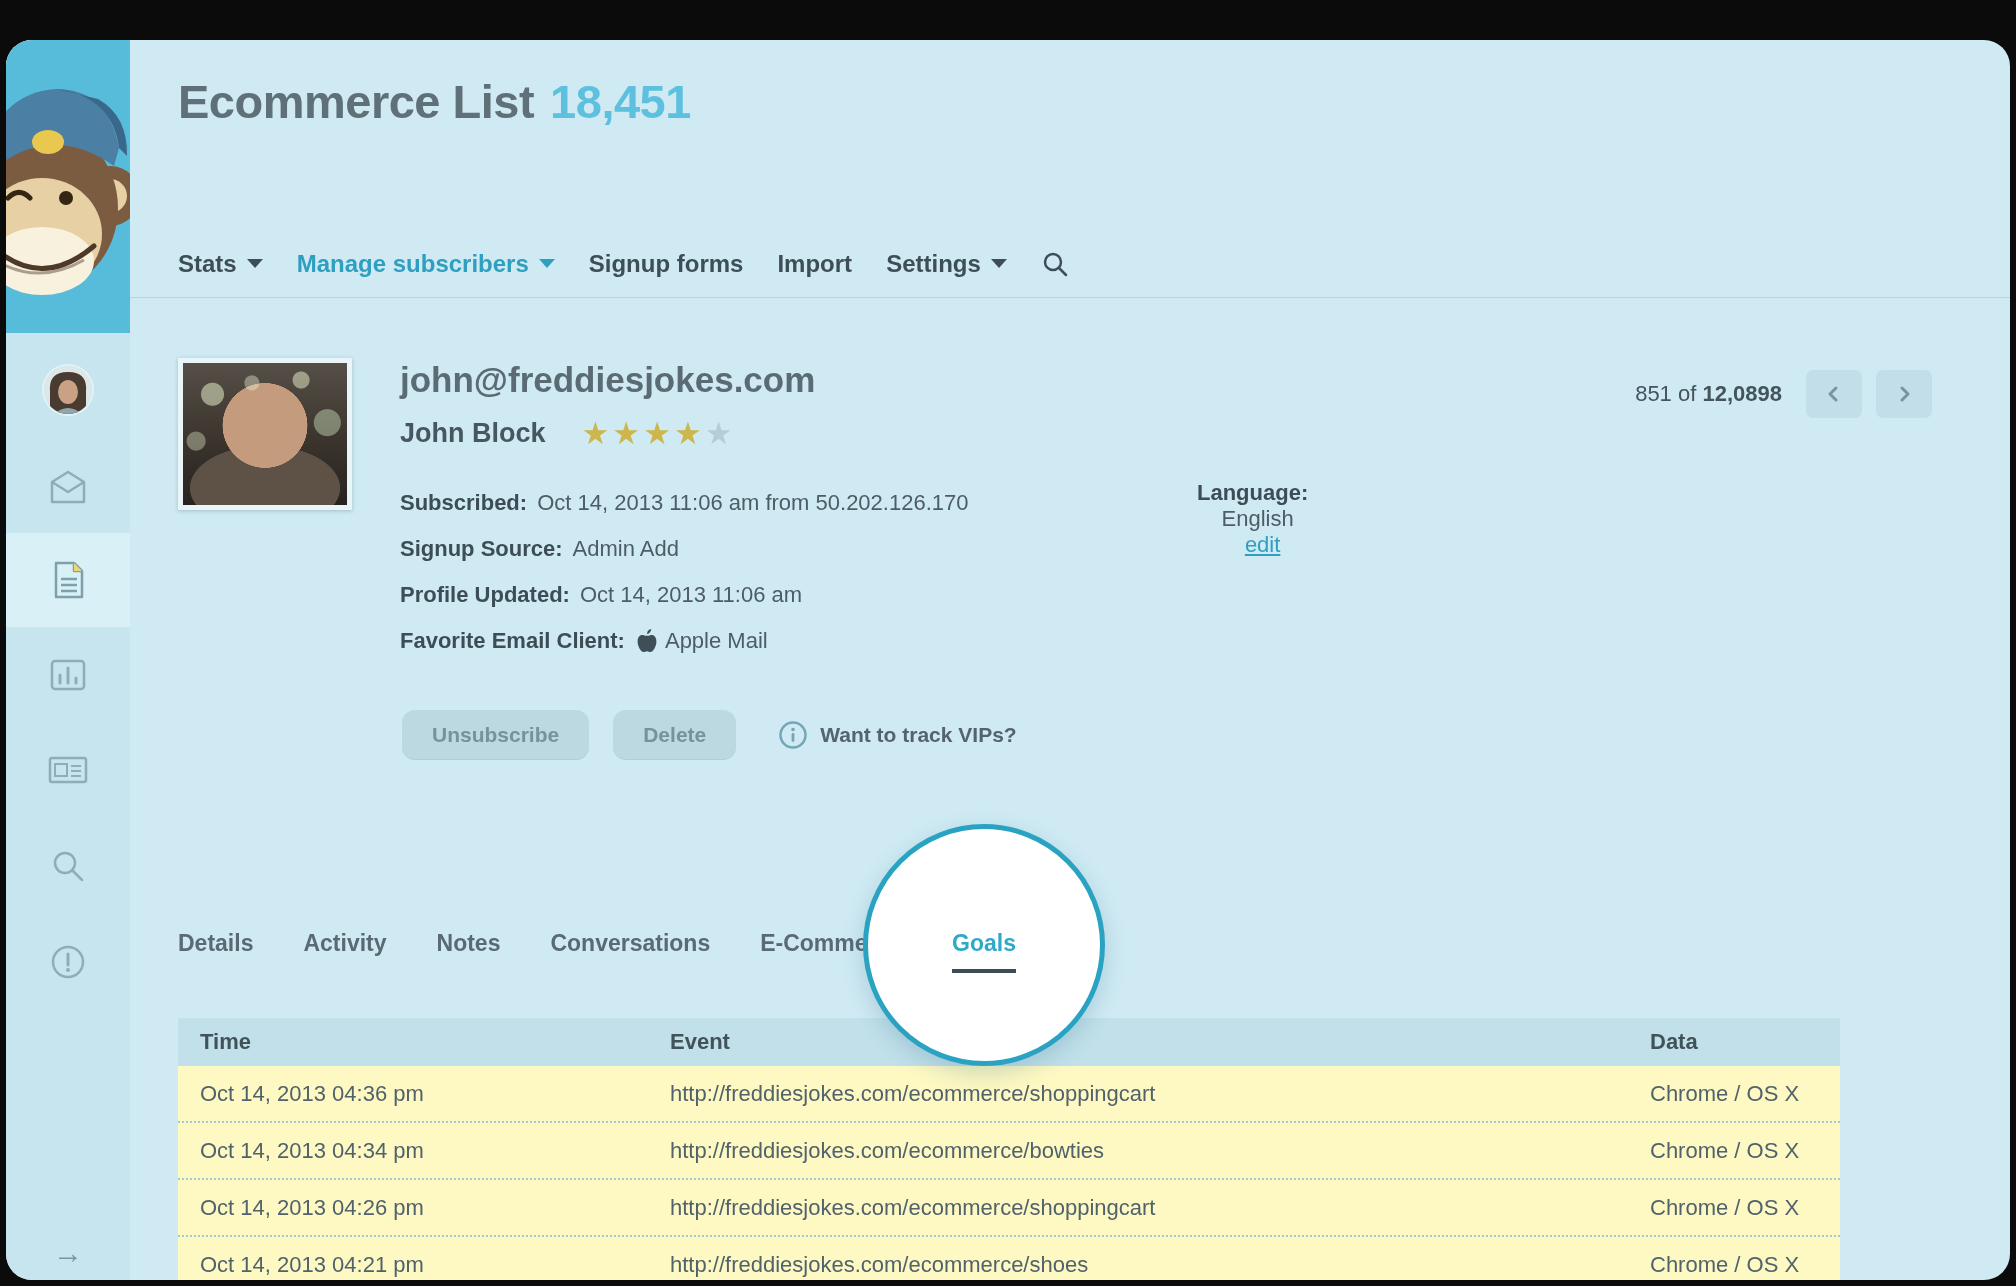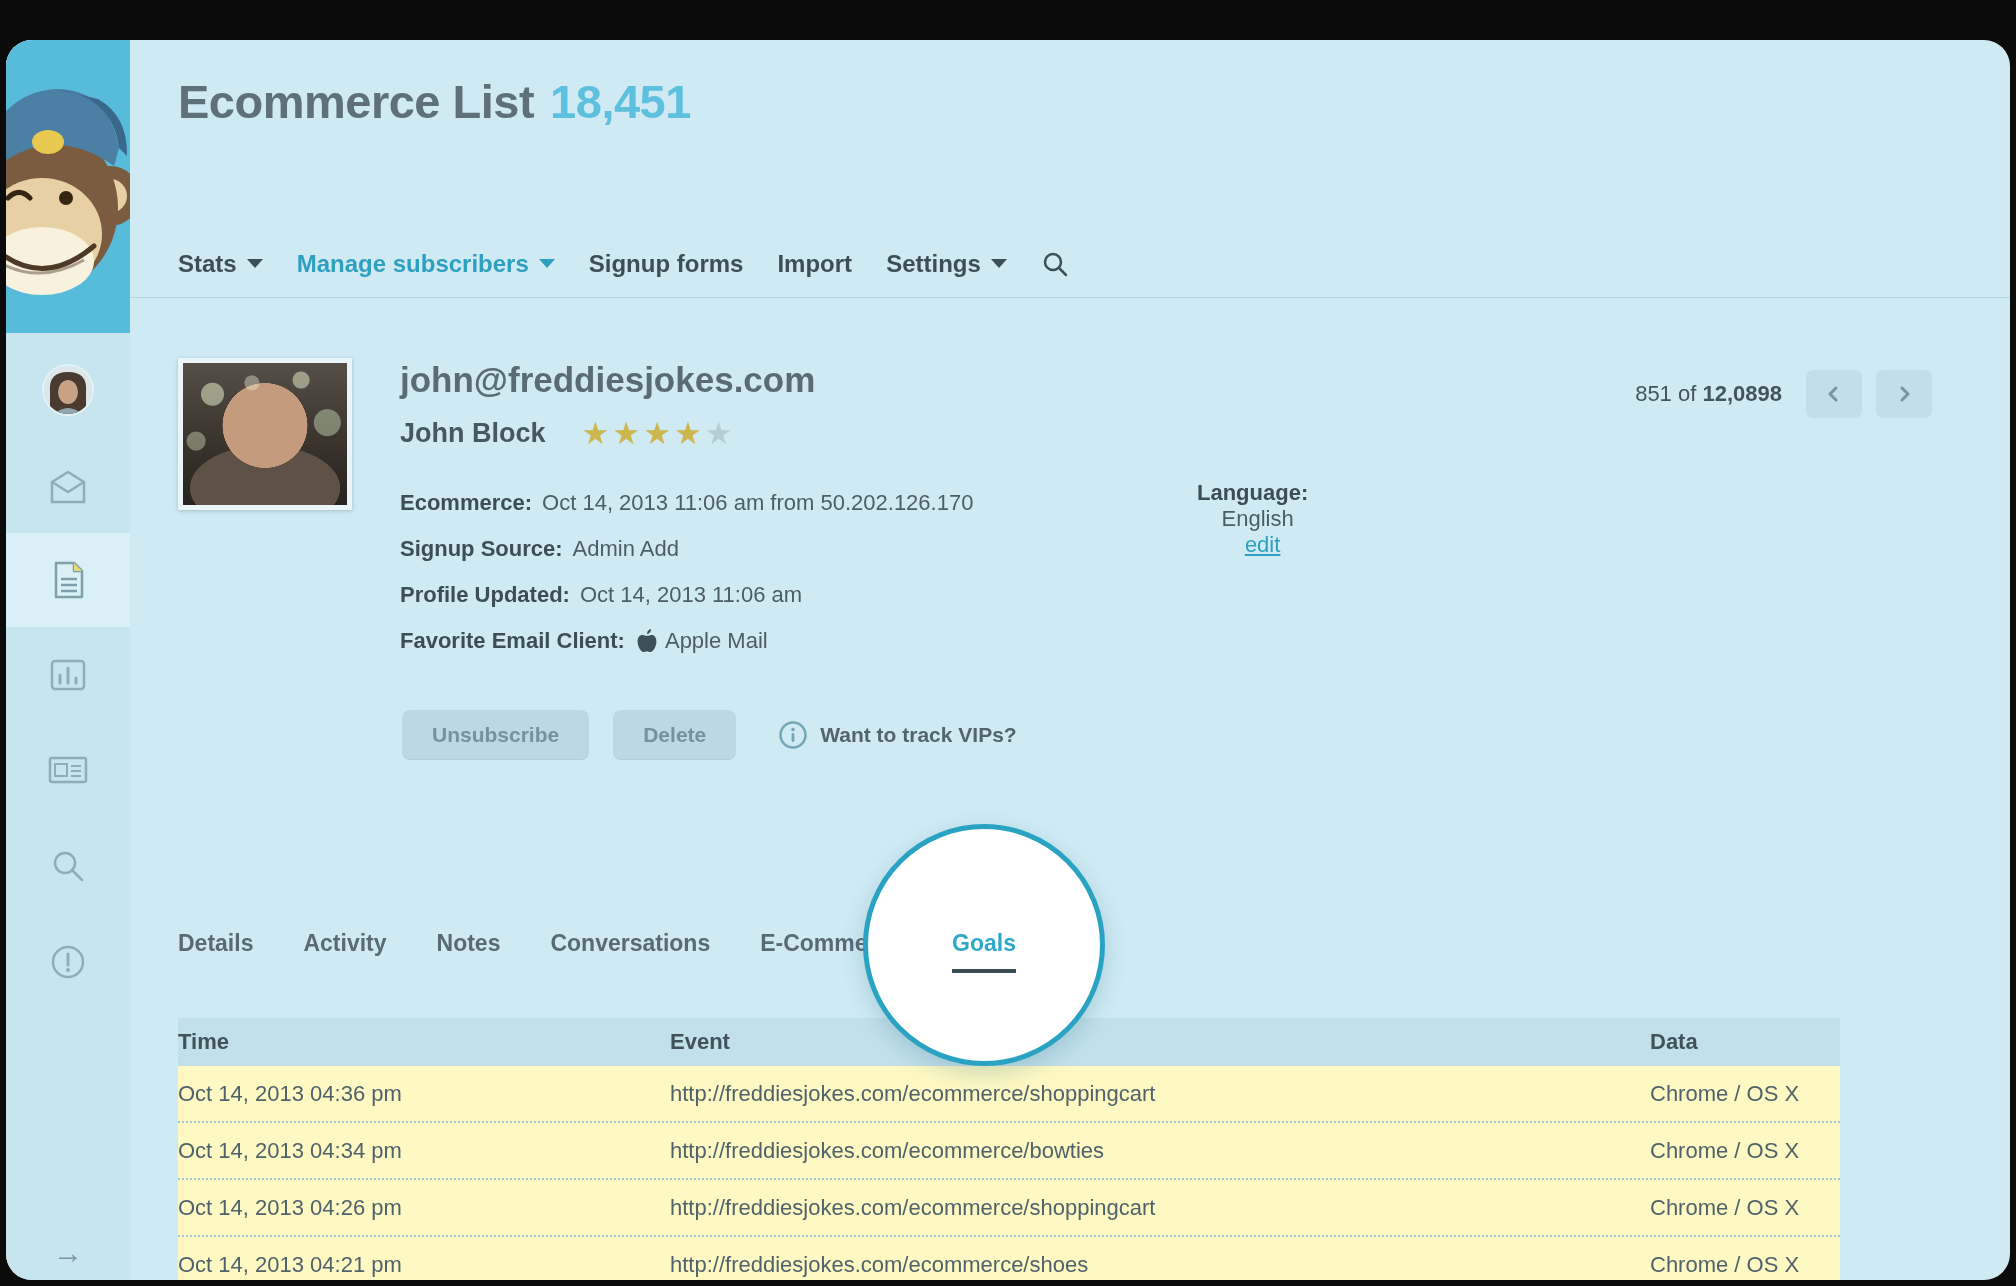--- a/index.html
+++ b/index.html
@@ -90,21 +90,21 @@
   .field-row{height:46px;display:flex;align-items:center;}
   .field-label{font-weight:700;color:#3d4d55;margin-right:10px;white-space:nowrap;}
   .field-value{color:#4d5d66;white-space:nowrap;display:flex;align-items:center;}
   .apple-icon{margin:0 8px 0 2px;}
 
   .language{position:absolute;left:1067px;top:440px;height:46px;display:flex;align-items:center;font-size:22px;flex-direction:column;}
   .edit-link{color:#2f9fc0;text-decoration:underline;margin-left:10px;cursor:pointer;}
 
   .actions{position:absolute;left:272px;top:670px;display:flex;align-items:center;gap:24px;}
   .btn{
-    height:50px;padding:0 30px;border-radius:8px;background:#bcd9e2;
+    height:50px;padding:0 30px;border-radius:13px;background:#bcd9e2;
     color:#78919b;font-weight:700;font-size:21px;
     display:inline-flex;align-items:center;cursor:pointer;
     box-shadow:inset 0 -1px 0 rgba(0,0,0,.05);
   }
   .vip{display:flex;align-items:center;gap:12px;margin-left:18px;font-weight:bold;}
   .vip-text{font-size:21px;color:#53646d;}
 
   
   .tabs{position:absolute;left:48px;top:842px;display:flex;gap:50px;align-items:flex-start;margin-top:48px;}
   .tab{position:relative;z-index:1;font-size:23px;font-weight:700;color:#5a6a73;cursor:pointer;white-space:nowrap;}
@@ -124,21 +124,21 @@
   
   .goals-table{position:absolute;left:48px;top:978px;width:1662px;}
   .t-head{
     height:48px;background:#c1e0ea;display:flex;align-items:center;
     font-size:22px;font-weight:700;color:#42525a;
   }
   .t-row{
     height:57px;background:#fef9c3;display:flex;align-items:center;
     font-size:22px;color:#50626b;border-bottom:2px dotted #a3c8d5;box-sizing:border-box;
   }
-  .c-time{width:492px;box-sizing:border-box;}
+  .c-time{width:492px;padding-left:22px;box-sizing:border-box;}
   .c-event{width:980px;}
   .c-data{width:190px;}
 </style>
 </head>
 <body>
 
 <div class="app">
 
   <div class="sidebar">
     <div class="sidebar-logo">
@@ -262,21 +262,21 @@
       </span>
       <span class="pager-btn">
         <svg width="24" height="24" viewBox="0 0 24 24">
           <polyline points="10,6 16,12 10,18" fill="none" stroke="#7b939d" stroke-width="3" stroke-linecap="round" stroke-linejoin="round"></polyline>
         </svg>
       </span>
     </div>
 
     <div class="fields">
       <div class="field-row">
-        <span class="field-label">Ecommerce:</span>
+        <span class="field-label">Subscribed:</span>
         <span class="field-value">Oct 14, 2013 11:06 am from 50.202.126.170</span>
       </div>
       <div class="field-row">
         <span class="field-label">Signup Source:</span>
         <span class="field-value">Admin Add</span>
       </div>
       <div class="field-row">
         <span class="field-label">Profile Updated:</span>
         <span class="field-value">Oct 14, 2013 11:06 am</span>
       </div>

